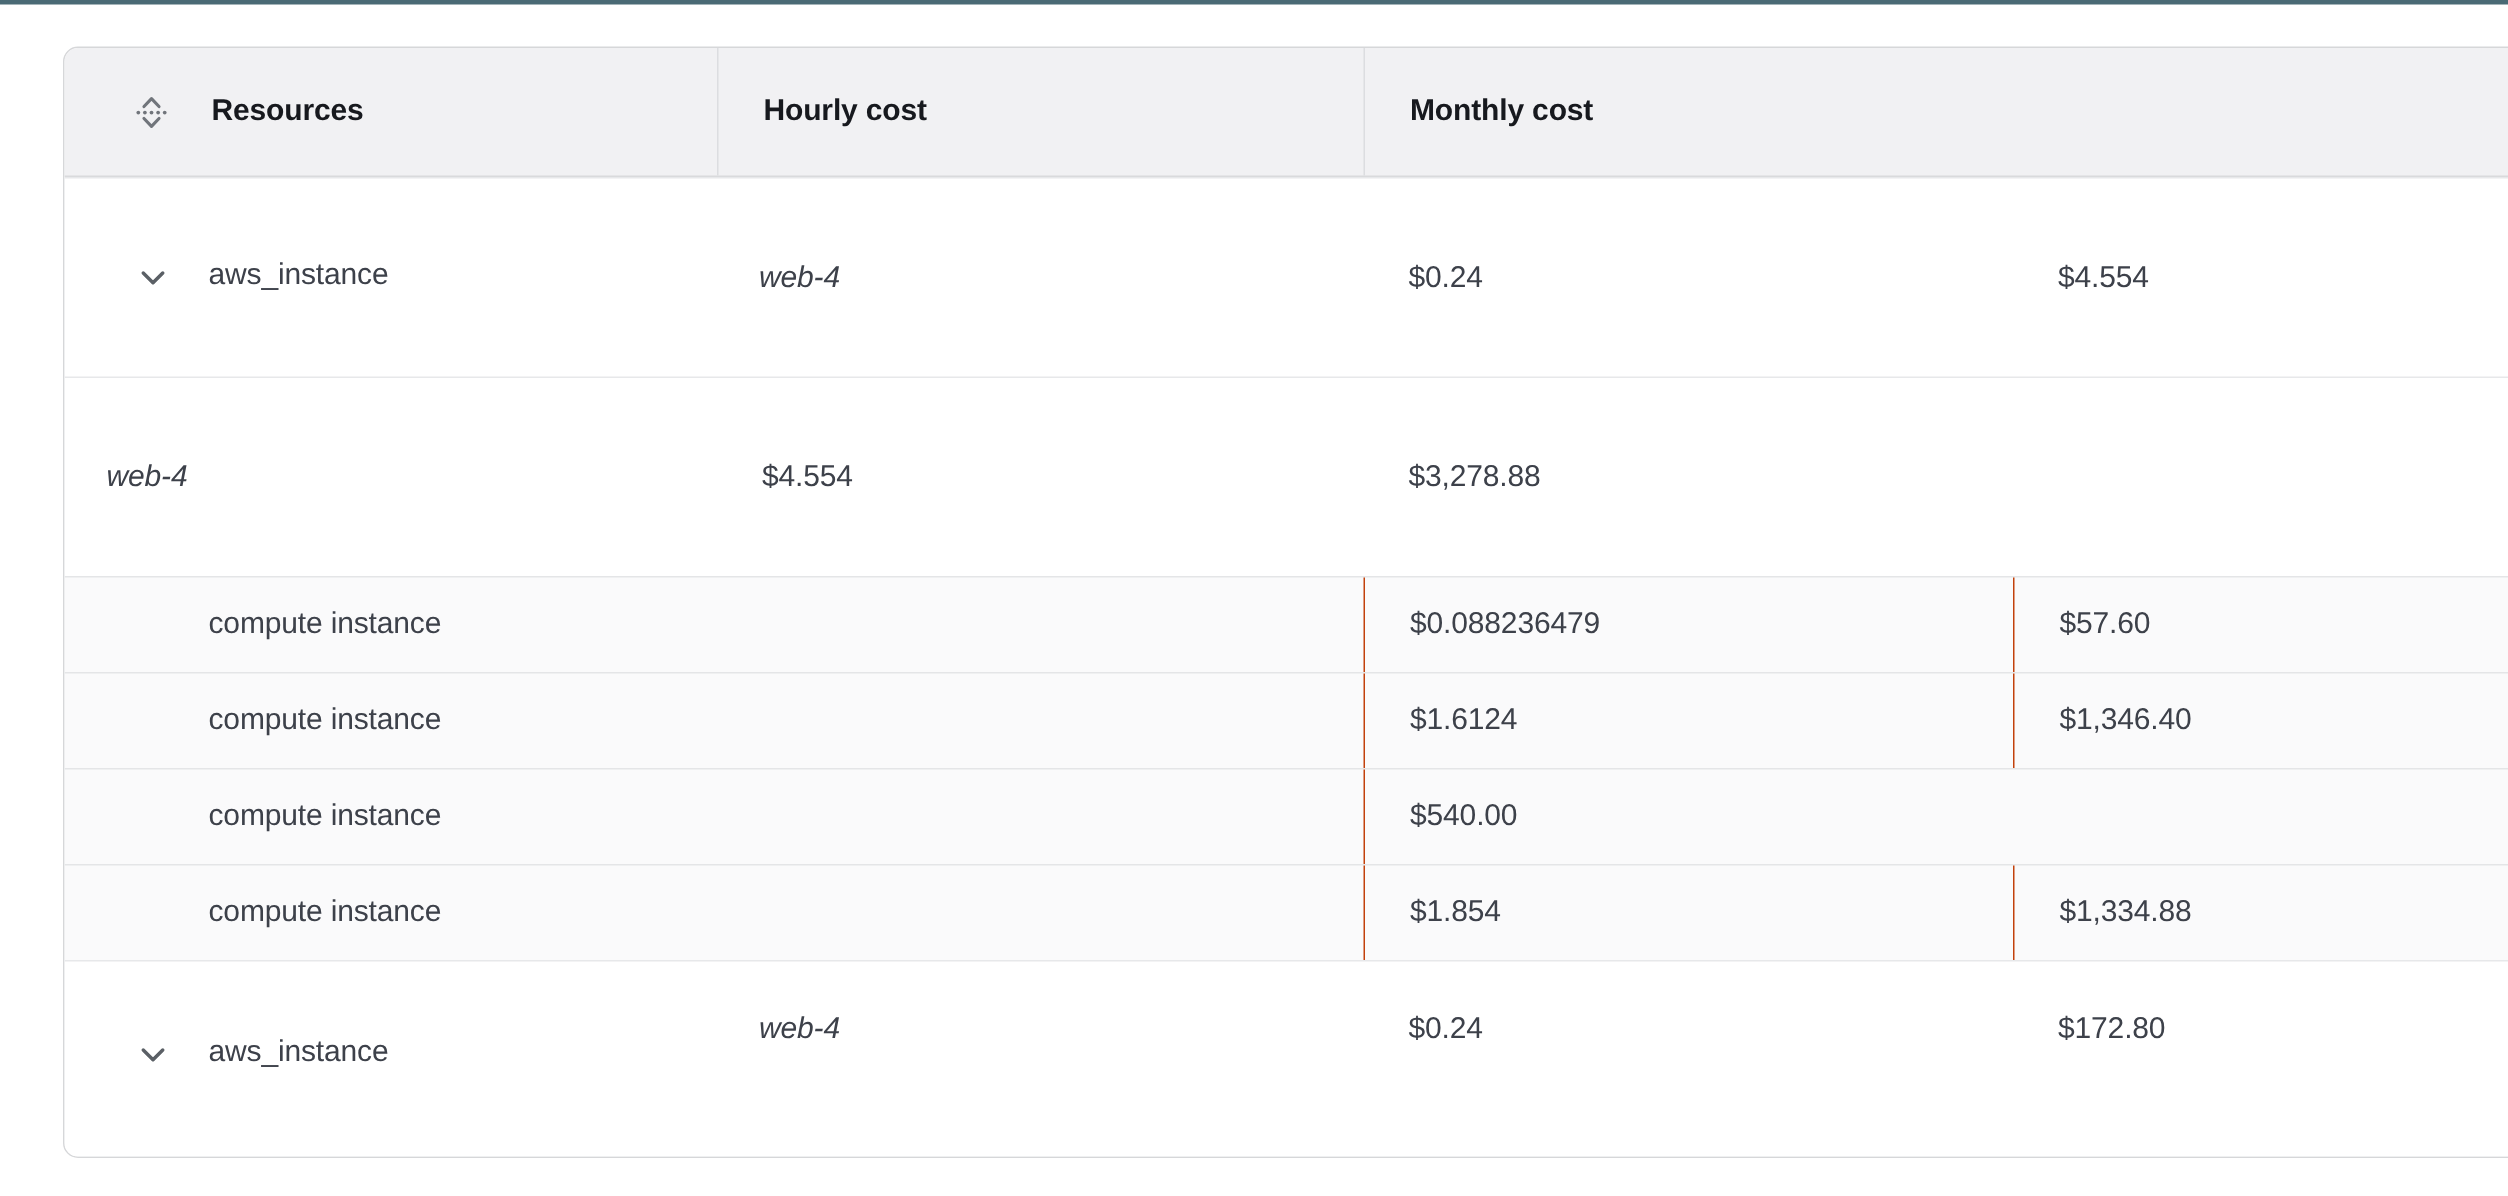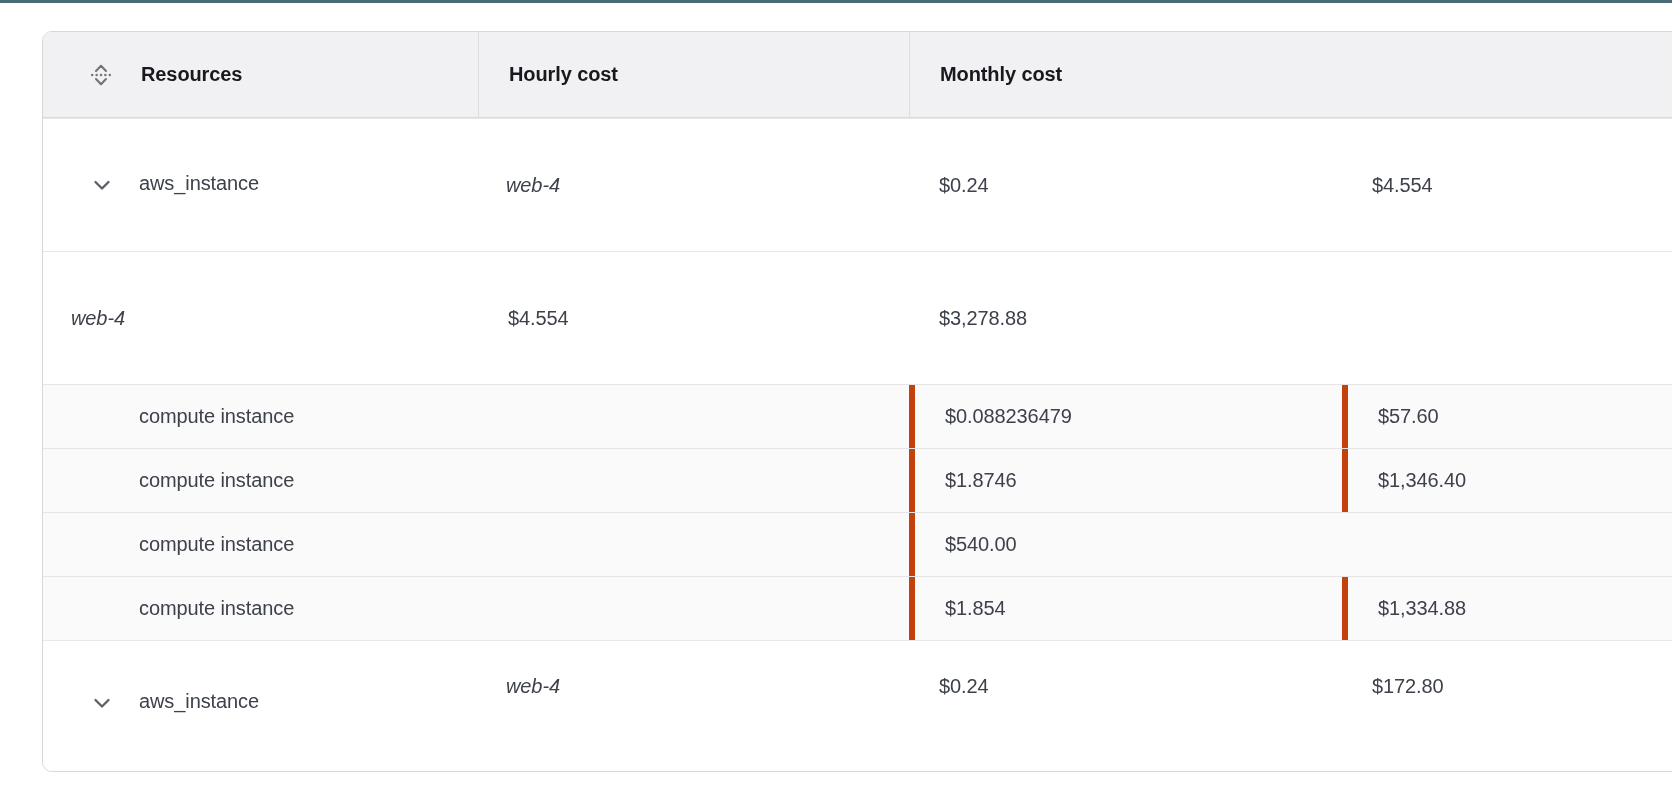--- a/index.html
+++ b/index.html
@@ -111,21 +111,21 @@
     border-top: 1px solid #e4e5e7;
     align-items: stretch;
   }
   .r-sub .cell {
     display: flex;
     align-items: center;
   }
   .s-res { padding-left: 96px; }
   .s-val {
     padding-left: 30px;
-    border-left: 6px solid #c2410c;
+    border-left: 1px solid #c2410c;
   }
 
   
   .r-last {
     height: 131px;
     align-items: start;
   }
   .r-last .c-name,
   .r-last .c-val { padding-top: 34px; }
   .r-last .c-res { padding-top: 49px; }
@@ -176,21 +176,21 @@
     <div class="cell c-val">$3,278.88</div>
   </div>
 
   <div class="r-sub">
     <div class="cell s-res">compute instance</div>
     <div class="cell s-val">$0.088236479</div>
     <div class="cell s-val">$57.60</div>
   </div>
   <div class="r-sub">
     <div class="cell s-res">compute instance</div>
-    <div class="cell s-val">$1.8746</div>
+    <div class="cell s-val">$1.6124</div>
     <div class="cell s-val">$1,346.40</div>
   </div>
   <div class="r-sub">
     <div class="cell s-res">compute instance</div>
     <div class="cell s-val">$540.00</div>
   </div>
   <div class="r-sub">
     <div class="cell s-res">compute instance</div>
     <div class="cell s-val">$1.854</div>
     <div class="cell s-val">$1,334.88</div>

